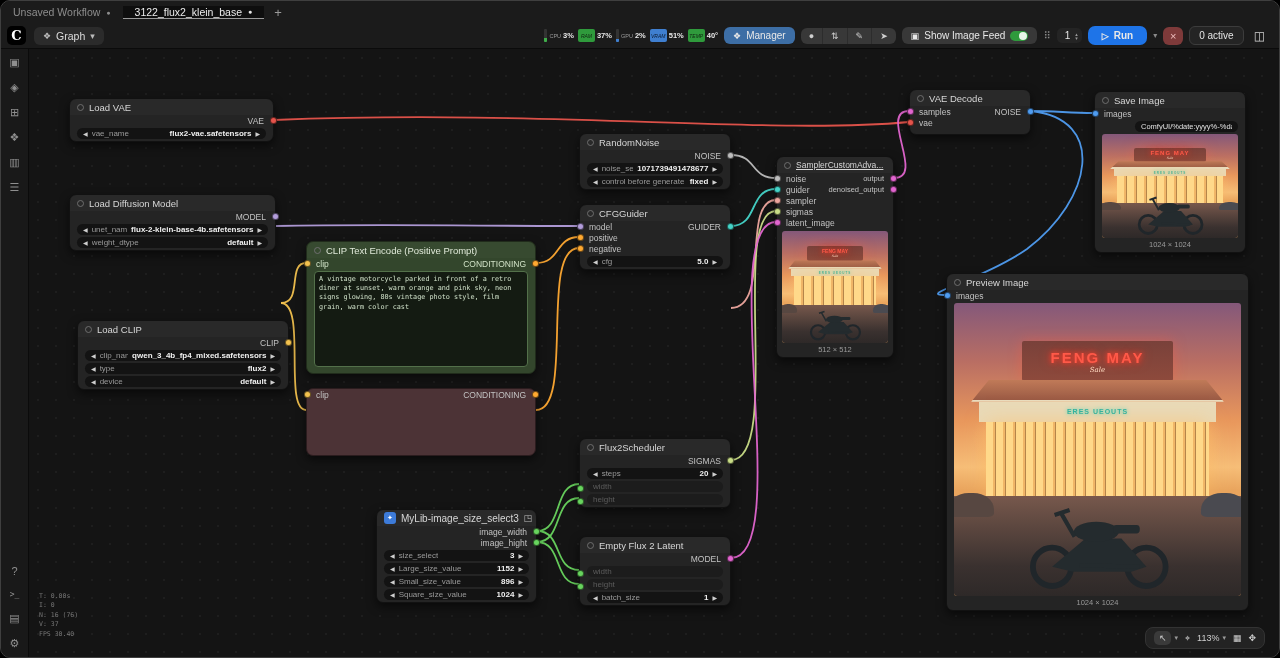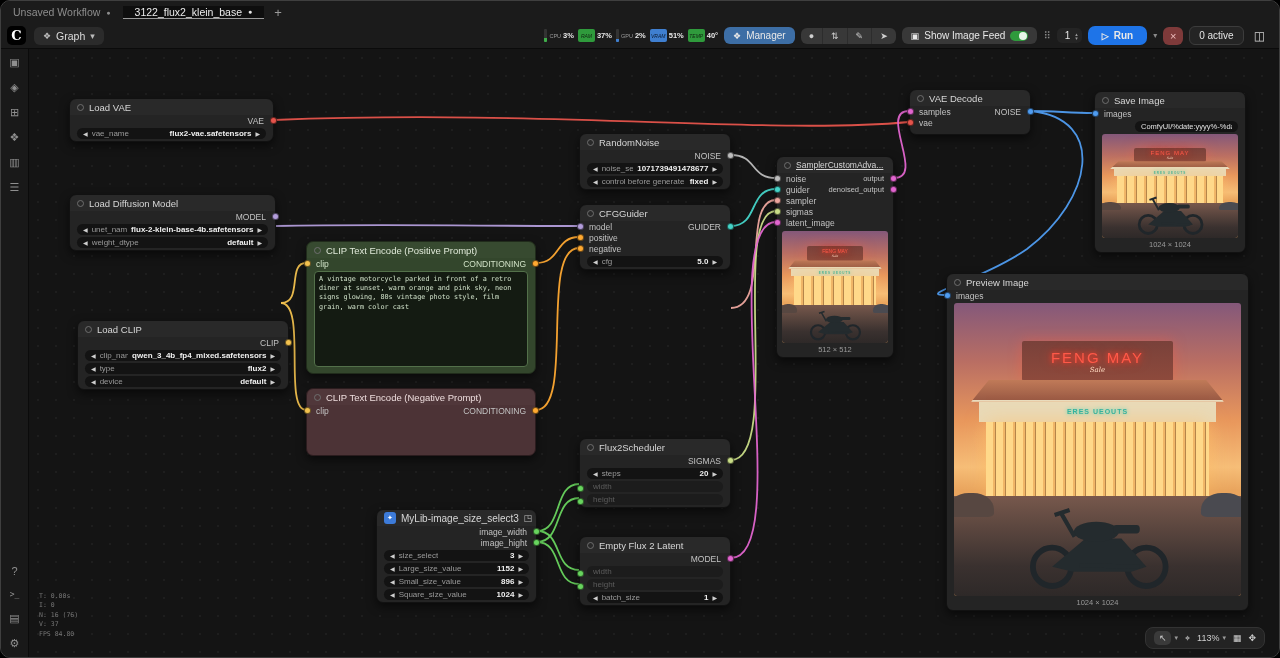--- a/index.html
+++ b/index.html
@@ -97,21 +97,21 @@
   .nopen { margin-left:auto; color:#bdbdbd; font-size:9px; }
 
   
   .scene { position:relative; overflow:hidden; border-radius:3px;
     background:linear-gradient(180deg,#84587a 0%, #b96e63 20%, #e8975c 40%, #f6be78 56%, #e9a55e 64%); }
   .sun { position:absolute; left:50%; top:48%; width:90%; height:50%; transform:translate(-50%,-50%);
     background:radial-gradient(ellipse, rgba(255,226,160,.95), rgba(255,200,120,.35) 45%, transparent 70%); }
   .bldg { position:absolute; left:6%; right:6%; top:13%; height:53%; }
   .sign { position:absolute; left:20%; right:20%; top:0; height:26%; background:linear-gradient(#79413a,#8e4a3c); border-radius:2px;
     display:flex; flex-direction:column; align-items:center; justify-content:center; box-shadow:0 0 14px rgba(255,90,60,.4); }
-  .neon-main { color:#ff5948; text-shadow:0 0 5px #ff3a2a,0 0 11px #ff3a2a; font-weight:normal; letter-spacing:2px; font-size:15px; }
+  .neon-main { color:#ff5948; text-shadow:0 0 5px #ff3a2a,0 0 11px #ff3a2a; font-weight:bold; letter-spacing:2px; font-size:15px; }
   .neon-script { color:#ffd9c0; font-family:"DejaVu Serif", serif; font-style:italic; font-size:7px; }
   .roof { position:absolute; top:25%; left:0; right:0; height:14%; background:linear-gradient(#c07a58,#9a5a44);
     clip-path:polygon(7% 0, 93% 0, 100% 100%, 0 100%); border-bottom:2px solid #eadcbe; }
   .fascia { position:absolute; top:39%; left:3%; right:3%; height:13%; background:#e9dab8; display:flex; align-items:center; justify-content:center; }
   .neon-sub { color:#27b2a2; font-weight:bold; font-size:7px; letter-spacing:1px; text-shadow:0 0 4px #2ad8c0; }
   .store { position:absolute; top:52%; left:6%; right:6%; bottom:0;
     background:repeating-linear-gradient(90deg,#ffd98a 0 7px,#f0b668 7px 9px,#b5854a 9px 10px);
     box-shadow:0 0 18px rgba(255,190,100,.55); }
   .ground { position:absolute; left:0; right:0; bottom:0; height:34%; background:linear-gradient(180deg,#77584c,#3a312f 70%,#2e2928); }
   .car { position:absolute; bottom:27%; width:16%; height:8%; background:#574741; border-radius:45% 45% 15% 15% / 70% 70% 15% 15%; }
@@ -340,24 +340,20 @@
       <div class="prow dual">
         <span class="dot in p-yellow"></span>
         <span>clip</span>
         <span>CONDITIONING</span>
         <span class="dot out p-orange"></span>
       </div>
       <div class="promptbox" style="height:96px;">A vintage motorcycle parked in front of a retro diner at sunset, warm orange and pink sky, neon signs glowing, 80s vintage photo style, film grain, warm color cast</div>
     </div>
 
     <div class="node node-red" style="left:277px;top:339px;width:230px;height:68px;">
-      <div class="nheader">
-        <span class="cdot"></span>
-        <span>CLIP Text Encode (Negative Prompt)</span>
-      </div>
       <div class="prow dual">
         <span class="dot in p-yellow"></span>
         <span>clip</span>
         <span>CONDITIONING</span>
         <span class="dot out p-orange"></span>
       </div>
     </div>
 
     <div class="node" style="left:550px;top:84px;width:152px;">
       <div class="nheader">
@@ -678,21 +674,21 @@
         </svg>
       </div>
       <div class="caption">1024 × 1024</div>
     </div>
 
     <div class="hud">
       <div>T: 0.00s</div>
       <div>I: 0</div>
       <div>N: 16 (76)</div>
       <div>V: 37</div>
-      <div>FPS 84.80</div>
+      <div>FPS 30.40</div>
     </div>
 
     <div class="zoombar">
       <span class="zb-seg">
         <span class="zb-tool">↖</span>
         <span style="font-size:7px;color:#9a9a9a;">▾</span>
       </span>
       <span>⌖</span>
       <span class="zb-seg">
         <span>113%</span>

